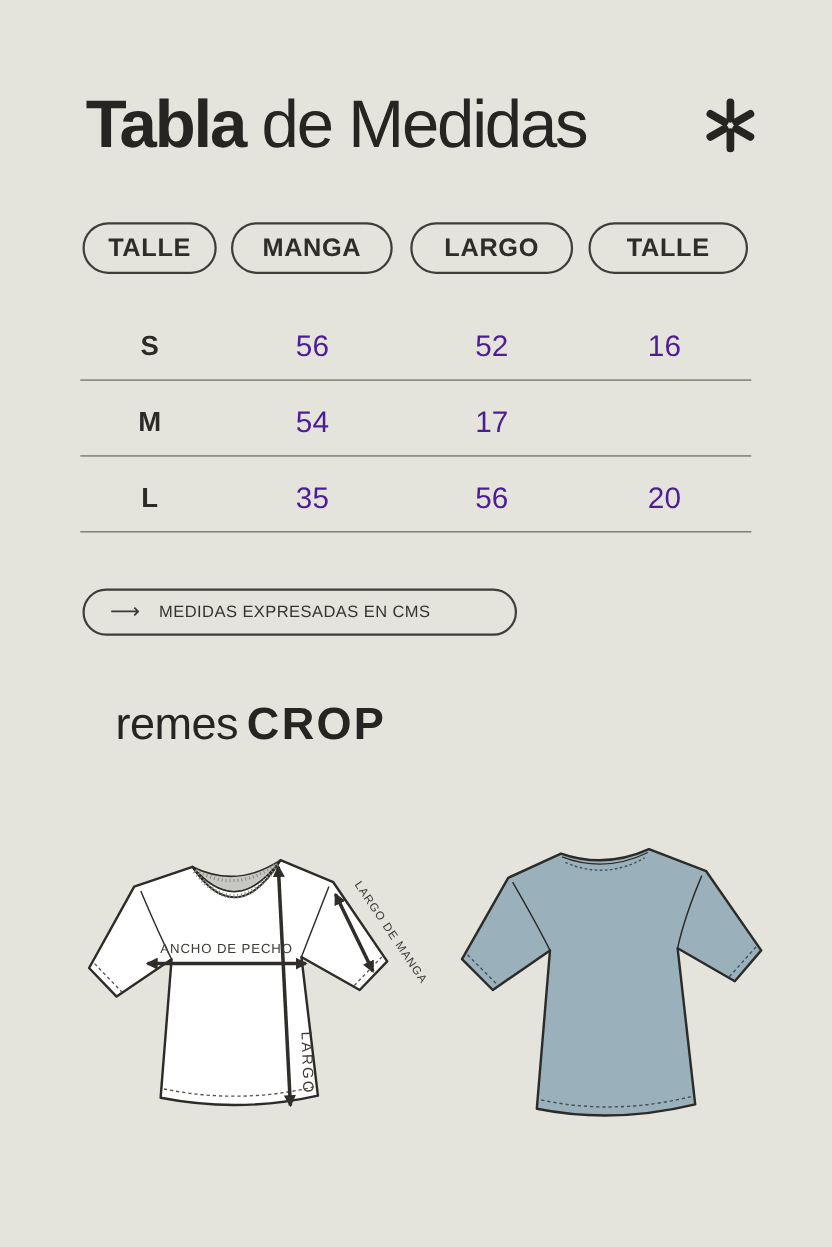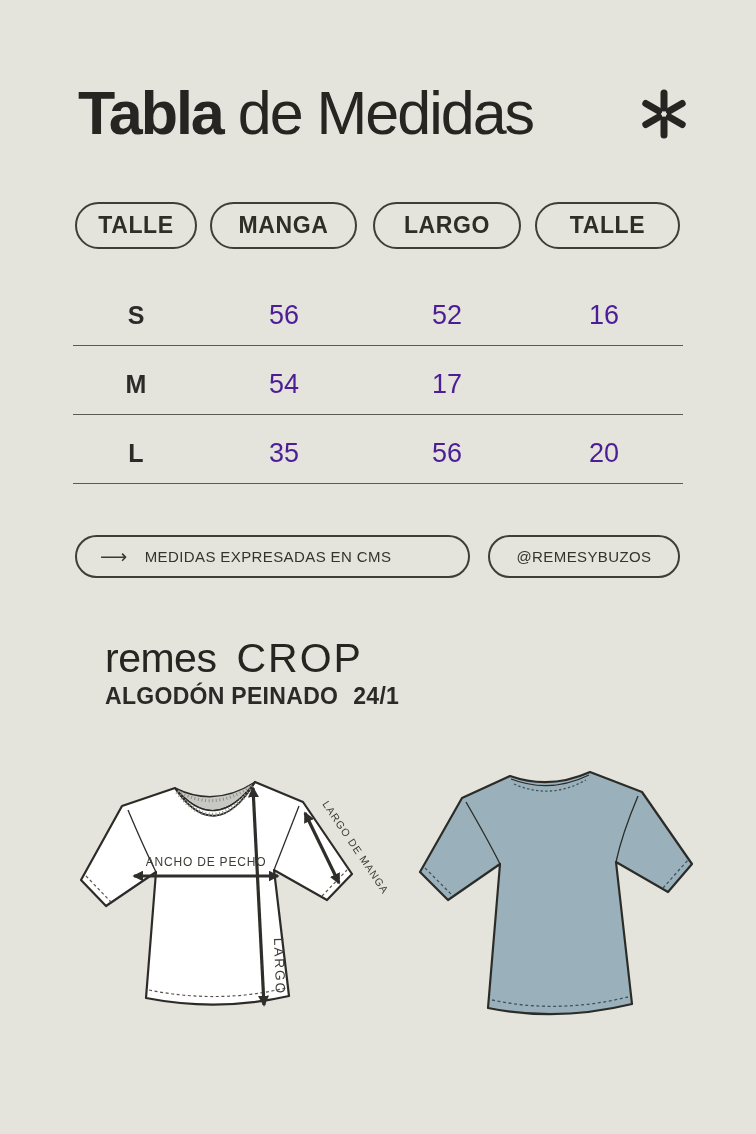--- a/index.html
+++ b/index.html
@@ -48,21 +48,21 @@
     font-size:15px; letter-spacing:0.4px; color:#34332e; font-weight:500;
   }
   .note-units { left:75px; width:395px; justify-content:flex-start; padding-left:23px; gap:17px; }
   .note-units .arrow { font-family:"DejaVu Sans", sans-serif; font-size:19px; font-weight:400; color:#3a3934; line-height:1; }
   .note-handle { left:488px; width:192px; }
 
   
   .brand { position:absolute; left:105px; top:636px; }
   .brand-line1 { font-size:41px; color:#262521; white-space:nowrap; line-height:1.1; }
   .brand-line1 .name { font-weight:400; letter-spacing:-0.5px; }
-  .brand-line1 .model { font-weight:400; letter-spacing:2px; margin-left:20px; }
+  .brand-line1 .model { font-weight:700; letter-spacing:2px; margin-left:8px; }
   .brand-line2 { margin-top:2px; font-size:23px; font-weight:600; letter-spacing:0.3px; color:#2b2a26; white-space:nowrap; }
   .brand-line2 .yarn { margin-left:15px; }
 
   
   .shirt { position:absolute; overflow:visible; }
   .shirt-front { left:68px;  top:758px; }
   .shirt-back  { left:410px; top:752px; }
   svg { overflow:visible; }
   .meas-label { font-family:"Liberation Sans", sans-serif; fill:#3c3b35; }
 </style>
@@ -116,30 +116,24 @@
       <div class="cell">35</div>
       <div class="cell">56</div>
       <div class="cell">20</div>
     </div>
   </div>
 
   <div class="note-pill note-units">
     <span class="arrow">⟶</span>
     <span>MEDIDAS EXPRESADAS EN CMS</span>
   </div>
-  <div class="note-pill note-handle">
-    <span>@REMESYBUZOS</span>
-  </div>
 
   <div class="brand">
     <div class="brand-line1">
       <span class="name">remes</span><span class="model">CROP</span>
-    </div>
-    <div class="brand-line2">
-      <span>ALGODÓN PEINADO</span><span class="yarn">24/1</span>
     </div>
   </div>
 
   <svg class="shirt shirt-front" width="300" height="265" viewBox="0 0 300 265" aria-hidden="true">
     <defs>
       <marker id="arr" viewBox="0 0 10 10" refX="8.5" refY="5" markerWidth="11" markerHeight="11" orient="auto-start-reverse" markerUnits="userSpaceOnUse">
         <path d="M0,0 L10,5 L0,10 Z" fill="#2f2e2a"></path>
       </marker>
     </defs>
 

